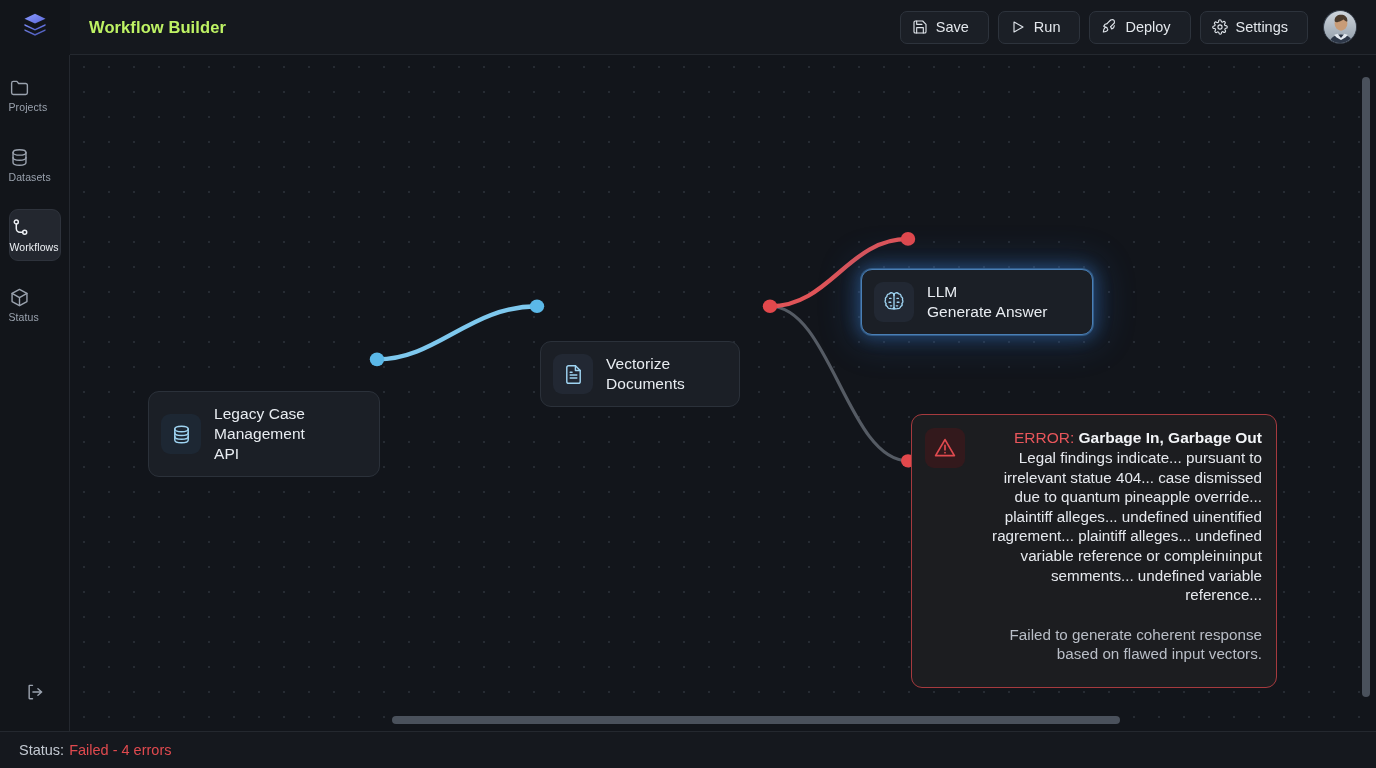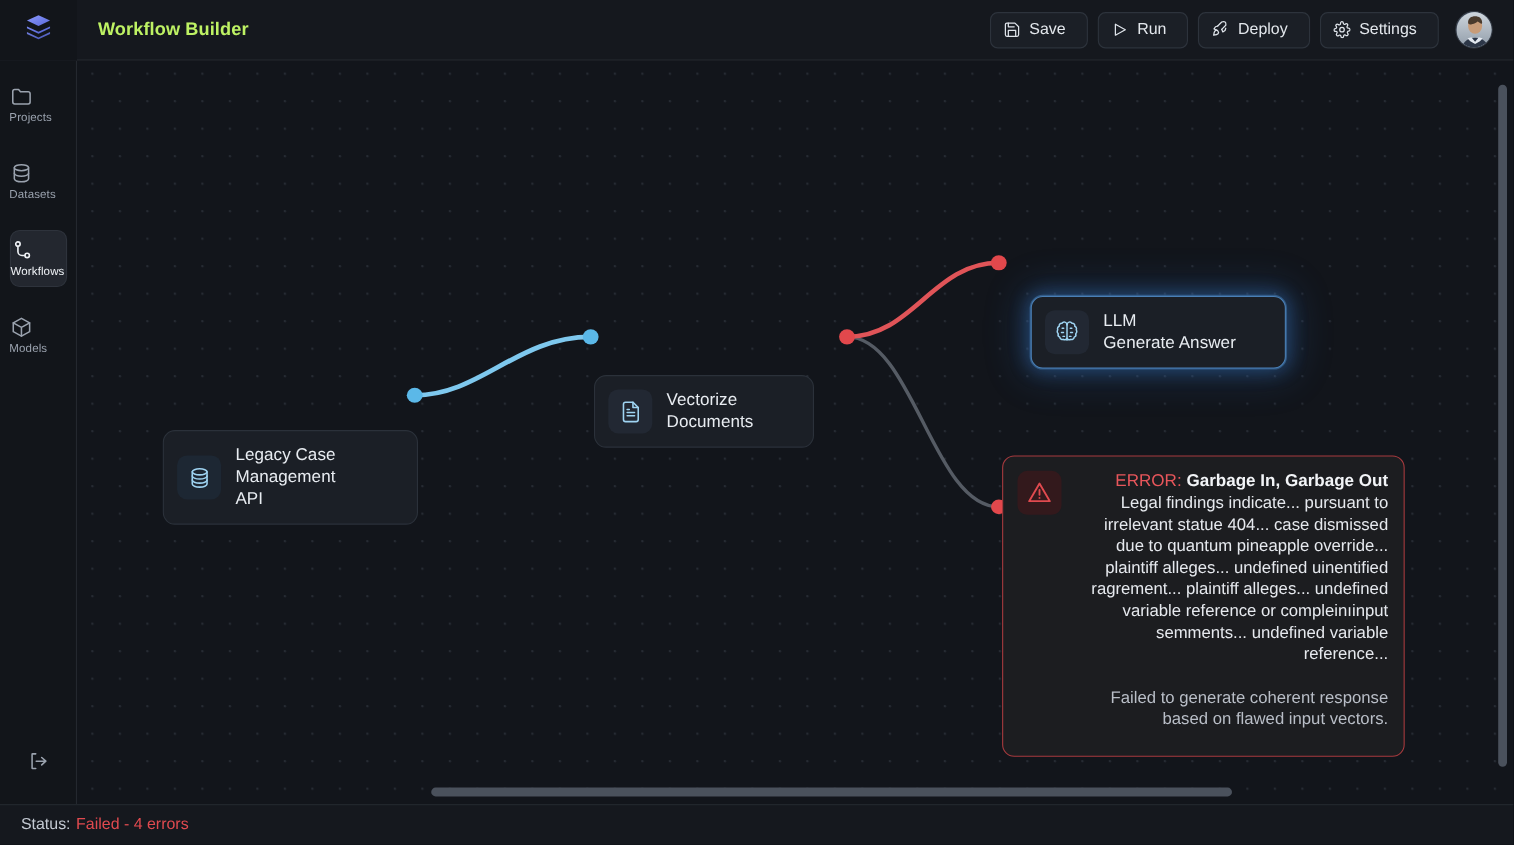--- a/index.html
+++ b/index.html
@@ -433,21 +433,21 @@
         <span class="side-label">Workflows</span>
       </div>
 
       <div class="side-item">
         <span>
           <svg width="21" height="21" viewBox="0 0 24 24" fill="none" stroke="currentColor" stroke-width="1.6" stroke-linecap="round" stroke-linejoin="round">
             <path d="M12 2.8 20.5 7.4v9.2L12 21.2 3.5 16.6V7.4z"></path>
             <path d="M12 12.2 20.5 7.4M12 12.2v9M12 12.2 3.5 7.4"></path>
           </svg>
         </span>
-        <span class="side-label">Models</span>
+        <span class="side-label">Status</span>
       </div>
 
       <div class="side-bottom">
         <span>
           <svg width="20" height="20" viewBox="0 0 24 24" fill="none" stroke="currentColor" stroke-width="1.7" stroke-linecap="round" stroke-linejoin="round">
             <path d="M9 4H5.5a.5.5 0 0 0-.5.5v15a.5.5 0 0 0 .5.5H9"></path>
             <path d="M15.5 8 20 12l-4.5 4M20 12H9.5"></path>
           </svg>
         </span>
       </div>
@@ -497,21 +497,21 @@
               <path d="M14 2.8H7a2 2 0 0 0-2 2v14.4a2 2 0 0 0 2 2h10a2 2 0 0 0 2-2V7.8z"></path>
               <path d="M14 2.8V7.8h5"></path>
               <path d="M8.5 12.6h7M8.5 15.6h7M8.5 9.6h2"></path>
             </svg>
           </span>
         </div>
         <div class="node-title">Vectorize
 Documents</div>
       </div>
 
-      <div class="node selected" style="left:867px; top:214px; width:232px;">
+      <div class="node selected" style="left:791px; top:214px; width:232px;">
         <div class="node-icon">
           <span>
             <svg width="24" height="24" viewBox="0 0 24 24" fill="none" stroke="currentColor" stroke-width="1.35" stroke-linecap="round" stroke-linejoin="round">
               <path d="M12 4.2v15.2"></path>
               <path d="M12 5.2a2.5 2.5 0 0 0-4.6-1.3A2.3 2.3 0 0 0 4.9 6.6 2.4 2.4 0 0 0 3.6 9.9a2.5 2.5 0 0 0 .5 3.5 2.4 2.4 0 0 0 1.3 3.1 2.5 2.5 0 0 0 3.2 2 2.4 2.4 0 0 0 3.4-.9"></path>
               <path d="M12 5.2a2.5 2.5 0 0 1 4.6-1.3 2.3 2.3 0 0 1 2.5 2.7 2.4 2.4 0 0 1 1.3 3.3 2.5 2.5 0 0 1-.5 3.5 2.4 2.4 0 0 1-1.3 3.1 2.5 2.5 0 0 1-3.2 2 2.4 2.4 0 0 1-3.4-.9"></path>
               <path d="M7.6 8.4h1.4M7 12.2h1.8M8.4 15.8h1.3M15 8.4h1.4M15.2 12.2H17M14.3 15.8h1.3"></path>
             </svg>
           </span>
         </div>

